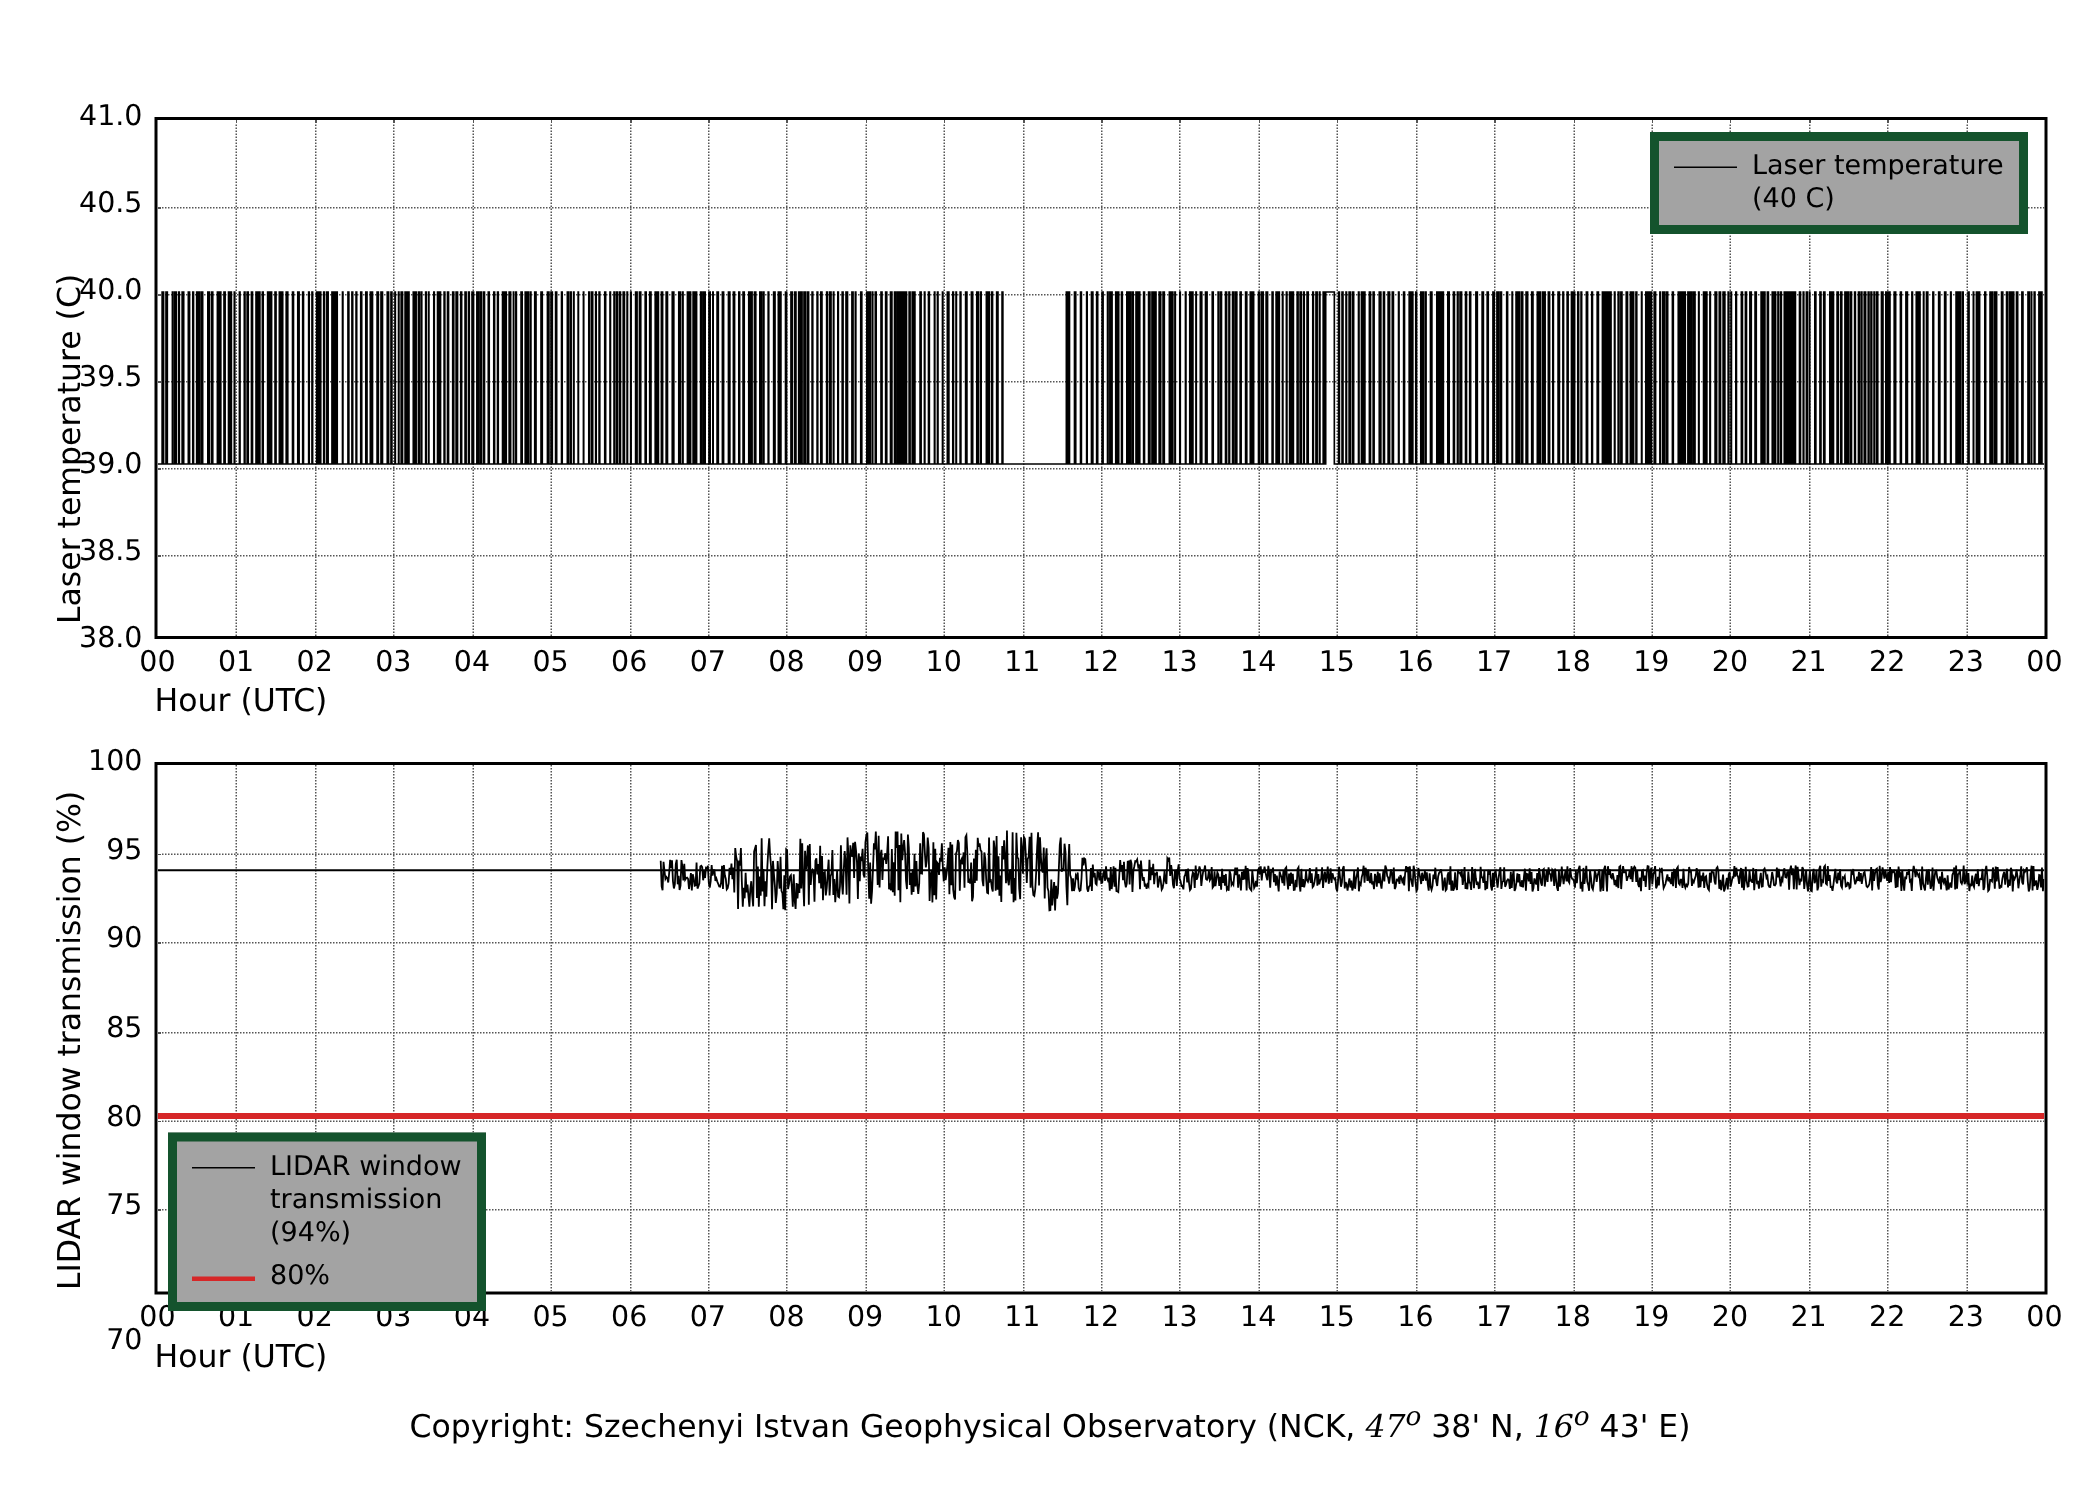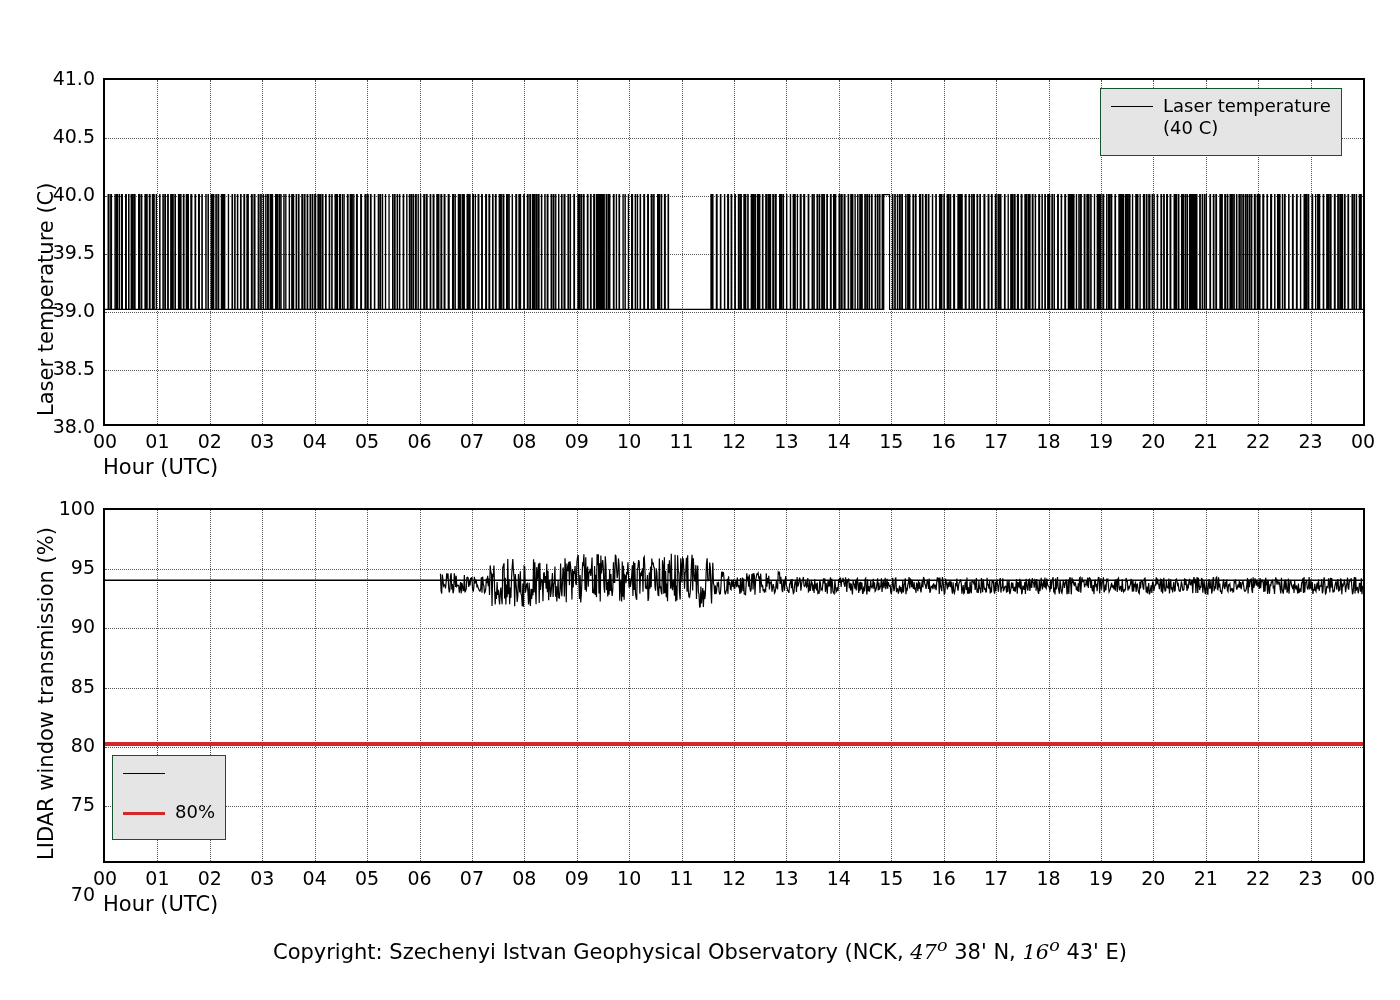--- a/index.html
+++ b/index.html
@@ -111,23 +111,23 @@
     font-size: 21px;
     white-space: nowrap;
     transform-origin: 0 0;
     transform: rotate(-90deg);
   }
 
   
   .legend {
     position: absolute;
     box-sizing: border-box;
-    border: 1px solid #14532d;
-    background: #e5e5e5;
-    padding: 6px 10px 16px 8px;
+    border: 6px solid #14532d;
+    background: #a3a3a3;
+    padding: 6px 10px 6px 8px;
     font-size: 18px;
     line-height: 22px;
     z-index: 5;
   }
   .legend-row {
     display: flex;
     align-items: flex-start;
   }
   .legend-swatch {
     flex: 0 0 auto;
@@ -363,22 +363,25 @@
       <div class="xtick" style="left: 1310.58px; top: 869px;">23</div>
       <div class="xtick" style="left: 1363px; top: 869px;">00</div>
     </div>
   <div class="xlabel" style="left: 103px; top: 892px;">Hour (UTC)</div>
 
   <div class="legend" id="legend2">
     <div class="legend-row">
       <span class="legend-swatch swatch-black">
           <i></i>
         </span>
-    </div>
-    <div class="legend-row" style="margin-top:17px;">
+      <span class="legend-text">LIDAR window
+transmission
+(94%)</span>
+    </div>
+    <div class="legend-row" style="margin-top:7px;">
       <span class="legend-swatch swatch-red">
           <i></i>
         </span>
       <span class="legend-text">80%</span>
     </div>
   </div>
 
   <div class="copyright">
     <span>Copyright: Szechenyi Istvan Geophysical Observatory (NCK, </span><span class="sup"><span>47</span><sup>o</sup></span><span> 38' N, </span><span class="sup"><span>16</span><sup>o</sup></span><span> 43' E)</span>
   </div>

